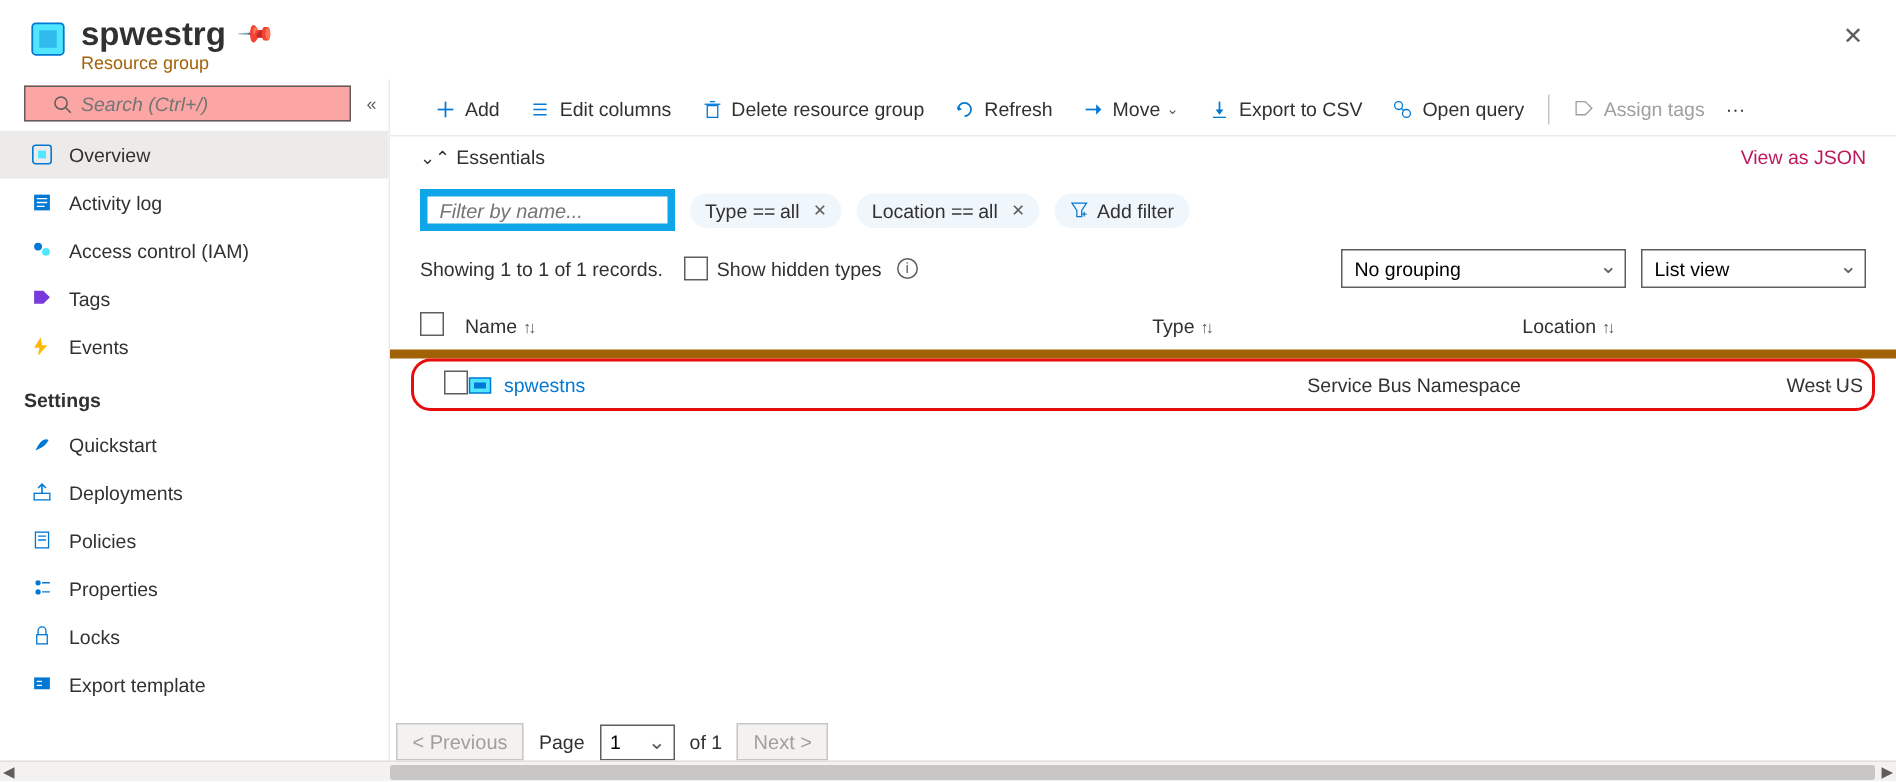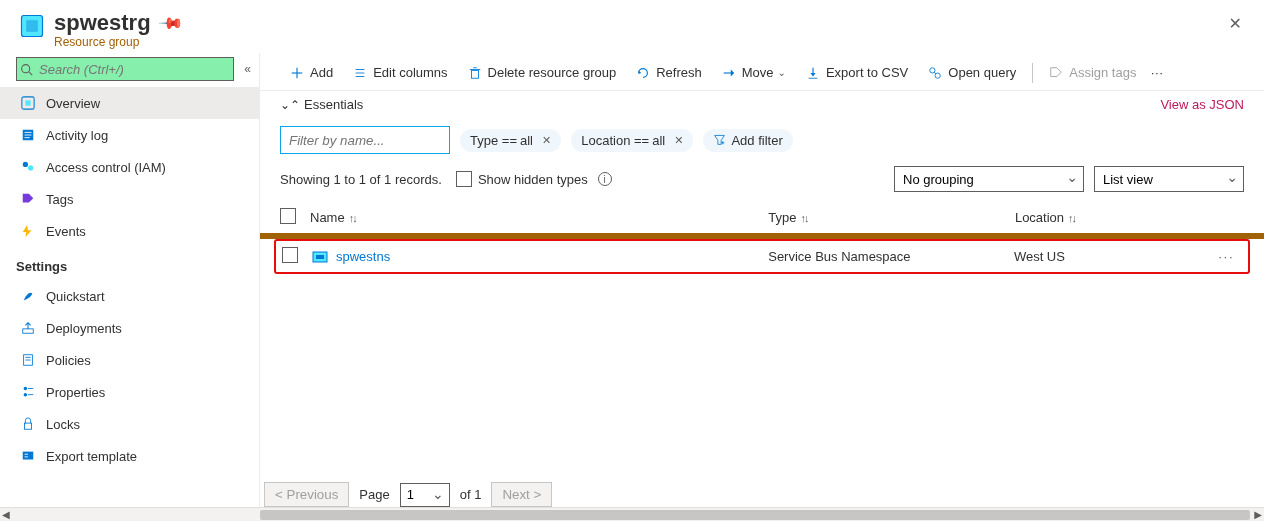--- a/index.html
+++ b/index.html
@@ -12,21 +12,21 @@
   .header .subtitle { font-size:12px; color:#a16207; margin-top:-1px; }
   .header .pin { margin-left:10px; color:#605e5c; font-size:16px; transform:rotate(45deg); }
   .header .close { margin-left:auto; font-size:16px; color:#605e5c; cursor:pointer; padding:4px; }
 
   .body { display:flex; height:calc(100% - 55px); }
 
   
   .sidebar { width:260px; border-right:1px solid #edebe9; position:relative; display:flex; flex-direction:column; }
   .sidebar-inner { overflow-y:auto; flex:1; }
   .search-row { display:flex; align-items:center; padding:4px 8px 6px 16px; }
-  .search-box { flex:1; display:flex; align-items:center; border:1px solid #605e5c; height:24px; padding:0 3px; color:#605e5c; background:#86efac;}
+  .search-box { flex:1; display:flex; align-items:center; border:1px solid #605e5c; height:24px; padding:0 18px; color:#605e5c; background:#fca5a5;}
   .search-box input { border:none; outline:none; font-size:13px; font-style:italic; color:#605e5c; width:100%; background:transparent; }
   .search-box .sicon { margin-right:4px; color:#605e5c; }
   .collapse-caret { margin-left:10px; color:#605e5c; font-size:12px; cursor:pointer; }
 
   .nav-item { display:flex; align-items:center; height:32px; padding-left:20px; cursor:pointer; }
   .nav-item.active { background:#edebe9; }
   .nav-item .nicon { width:16px; height:16px; margin-right:10px; display:inline-flex; align-items:center; justify-content:center; font-size:14px; }
   .nav-heading { padding:12px 0 6px 16px; font-weight:600; color:#323130; }
 
   
@@ -37,21 +37,21 @@
   .tb-sep { width:1px; height:20px; background:#c8c6c4; margin:0 6px; }
   .tb-disabled { color:#a19f9d; }
   .tb-disabled .tbi { color:#a19f9d; }
   .tb-caret { margin-left:4px; font-size:10px; color:#605e5c; }
 
   .essentials { display:flex; align-items:center; padding:6px 20px; font-size:13px; }
   .essentials .chev { margin-right:4px; font-size:12px; }
   .essentials .json-link { margin-left:auto; color:#be185d; cursor:pointer; }
 
   .filter-row { display:flex; align-items:center; padding:8px 20px; gap:10px; }
-  .name-filter { border:1px solid #0ea5e9; height:28px; width:170px; padding:0 8px; font-style:italic; color:#605e5c; }
+  .name-filter { border:5px solid #0ea5e9; height:28px; width:170px; padding:0 8px; font-style:italic; color:#605e5c; }
   .pill { display:inline-flex; align-items:center; background:#eff6fc; border-radius:14px; padding:4px 10px; font-size:13px; color:#323130; cursor:pointer;}
   .pill .b { font-weight:400; padding:0 3px;}
   .pill .x { margin-left:6px; color:#605e5c; font-size:11px; }
   .pill-add { display:inline-flex; align-items:flex-start; background:#eff6fc; border-radius:14px; padding:4px 10px; font-size:13px; color:#323130; cursor:pointer;}
   .pill-add .pi { color:#0078d4; margin-right:5px; }
 
   .options-row { display:flex; align-items:center; padding:4px 20px 10px 20px; font-size:13px; }
   .opt-left { display:flex; align-items:center; gap:14px; }
   .chk { width:16px; height:16px; border:1px solid #605e5c; display:inline-block; }
   .info-i { display:inline-flex; width:14px; height:14px; border:1px solid #605e5c; border-radius:50%; align-items:center; justify-content:center; font-size:10px; color:#605e5c; margin-left:4px;}
@@ -70,21 +70,21 @@
   .grid-head .sort { color:#605e5c; margin-left:4px; font-size:11px; letter-spacing:-2px;}
 
   .grid-row { display:flex; align-items:center; padding:6px 20px; font-size:13px; position:relative; }
   .grid-row .col-check { width:30px; }
   .grid-row .col-name { flex:2.6; display:flex; align-items:center; }
   .grid-row .col-type { flex:1.4; }
   .grid-row .col-loc { flex:1.3; }
   .grid-row .rlink { color:#0078d4; cursor:pointer; }
   .grid-row .res-icon { width:16px; height:16px; margin-right:8px; }
   .grid-row .row-more { position:absolute; right:8px; color:#605e5c; letter-spacing:1px; cursor:pointer;}
-  .highlight { border:2px solid #e70d0d; border-radius:3px; margin:0 14px; padding:6px 6px; }
+  .highlight { border:2px solid #e70d0d; border-radius:13px; margin:0 14px; padding:6px 6px;text-align:right; }
 
   .pager { position:absolute; bottom:12px; left:4px; display:flex; align-items:center; gap:10px; font-size:13px;}
   .pg-btn { border:1px solid #c8c6c4; background:#f3f2f1; color:#a19f9d; padding:4px 10px; }
   .pager .sel-wrap .sel { width:50px; height:24px; padding:0 18px 0 6px;}
 
   .bottom-scroll { position:absolute; bottom:0; left:0; right:0; height:14px; background:#f3f2f1; border-top:1px solid #e1dfdd;}
   .bottom-scroll .thumb { position:absolute; left:260px; right:14px; top:2px; height:10px; background:#c8c6c4; border-radius:2px;}
   .bottom-scroll .arrow-l { position:absolute; left:2px; top:1px; font-size:10px; color:#605e5c;}
   .bottom-scroll .arrow-r { position:absolute; right:2px; top:1px; font-size:10px; color:#605e5c;}
 

